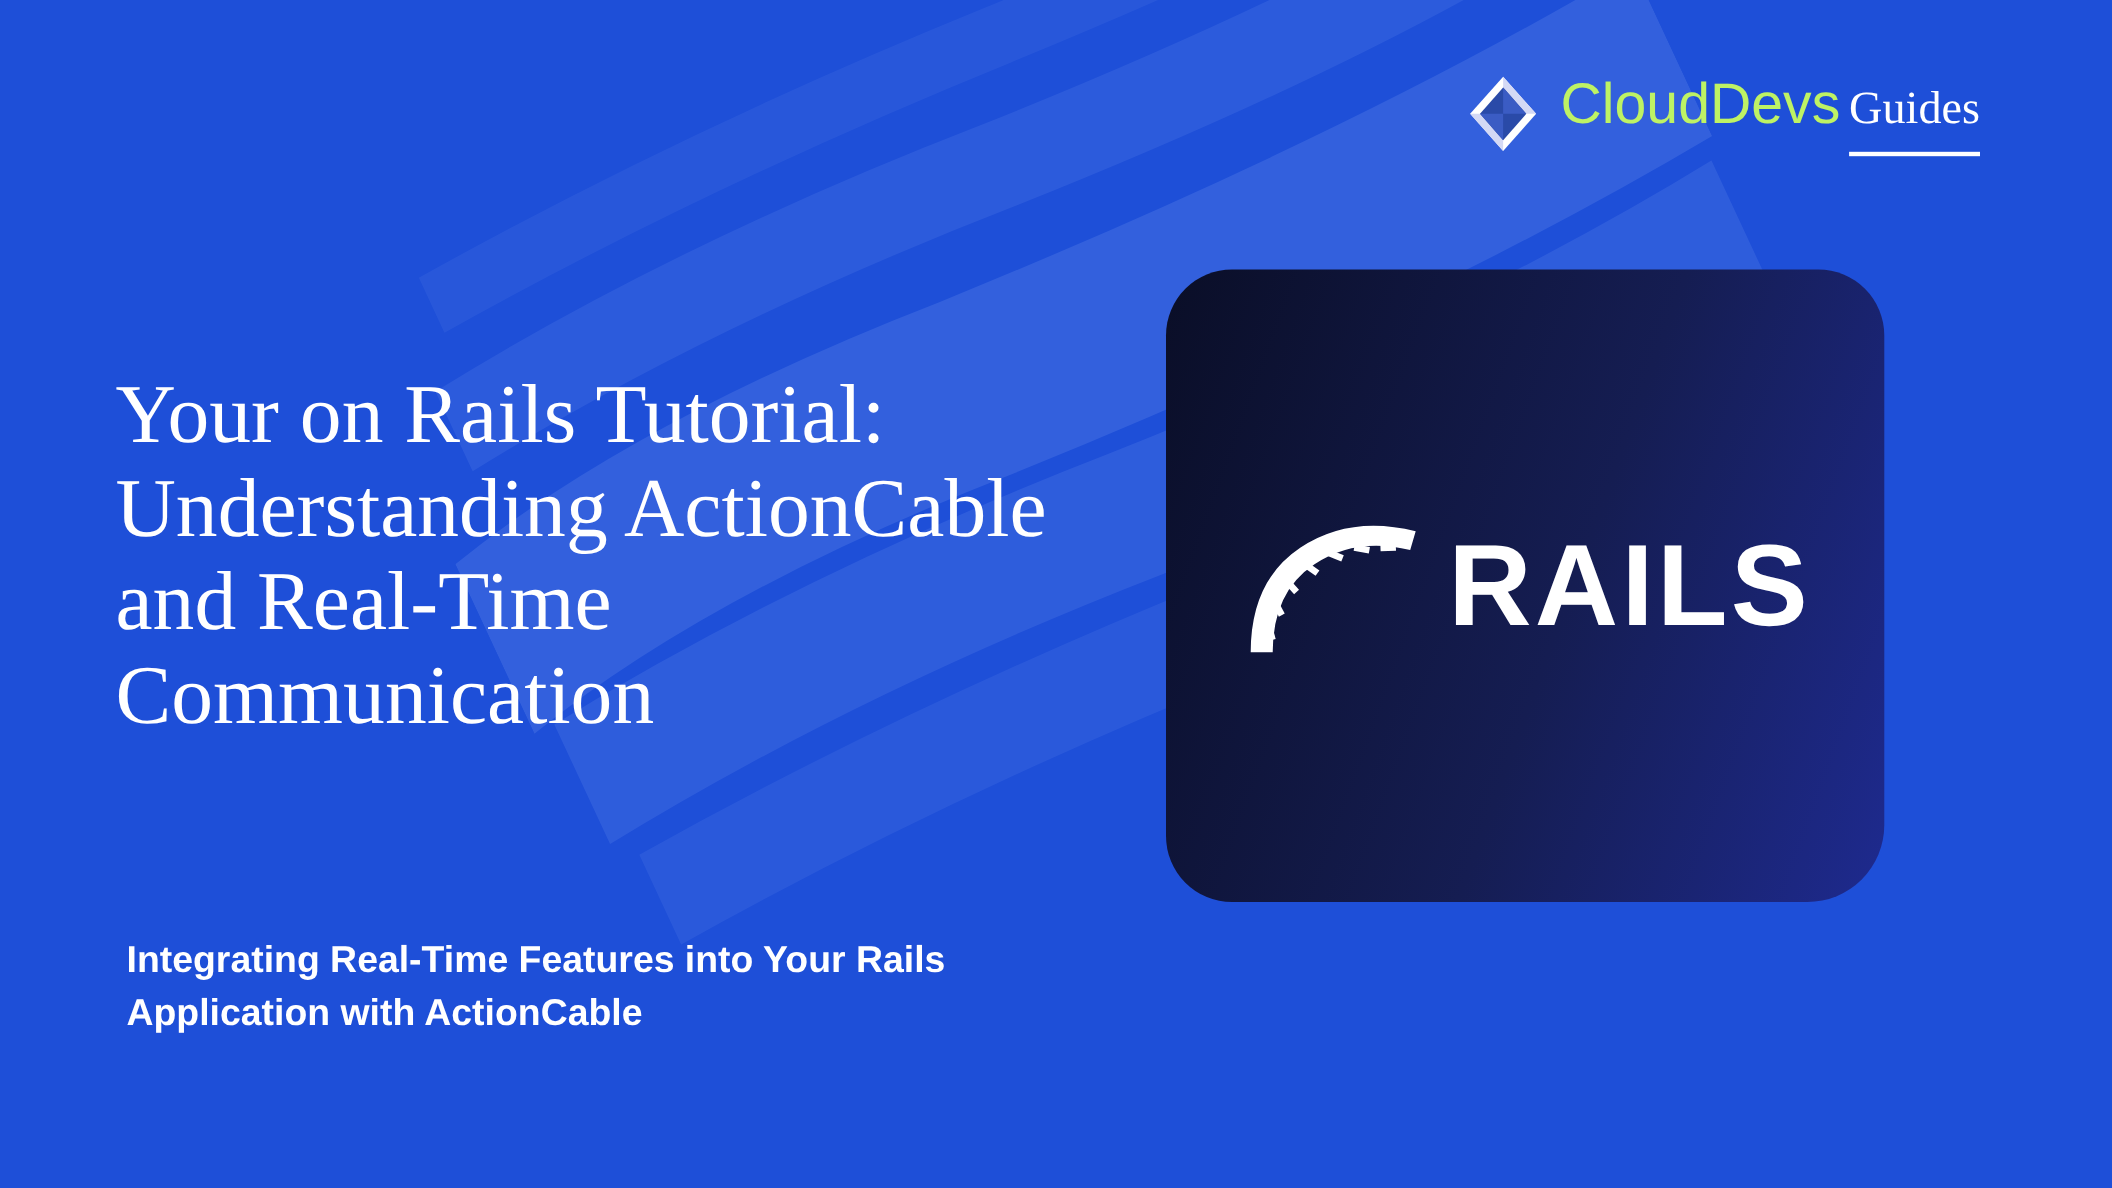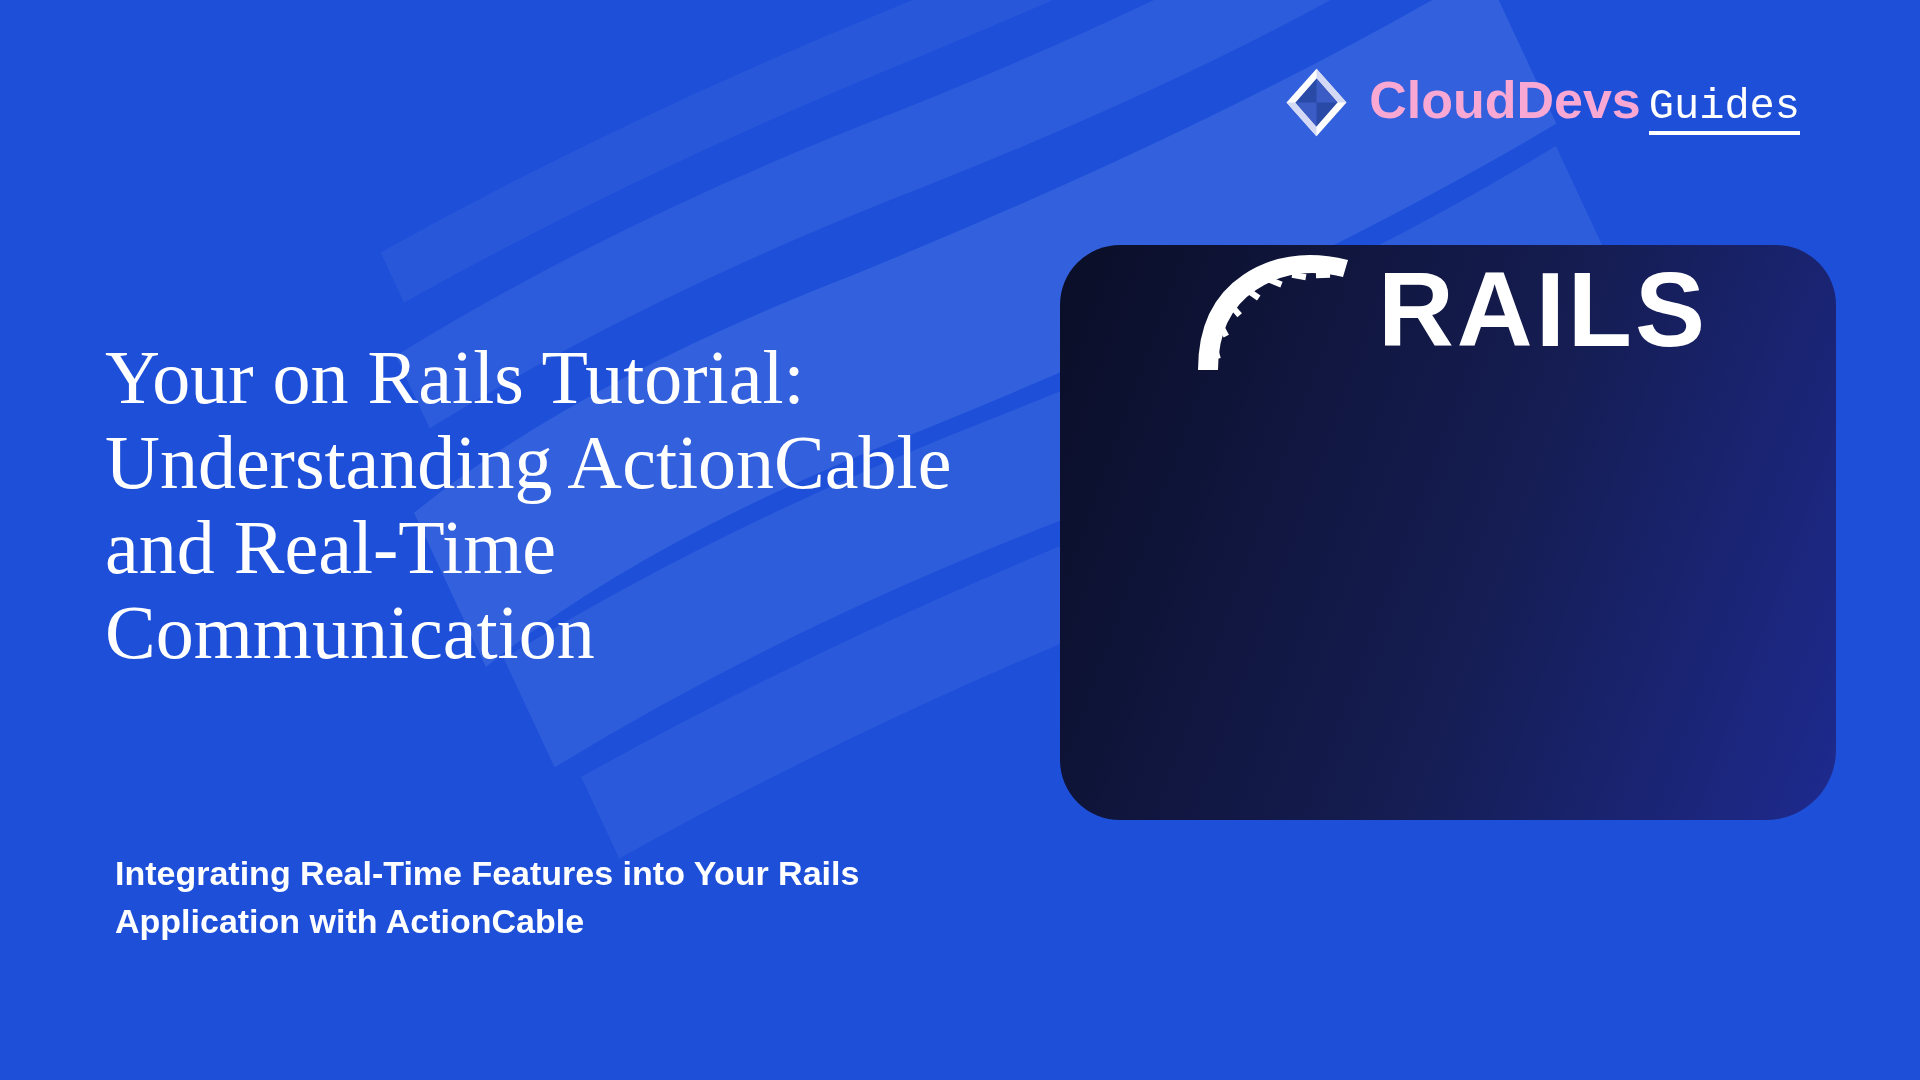--- a/index.html
+++ b/index.html
@@ -65,43 +65,43 @@
   align-items: center;
   gap: 15px;
 }
 .brand-icon { width: 75px; height: 75px; }
 .brand-text {
   display: flex;
   align-items: baseline;
   gap: 8px;
 }
 .brand-main {
-  color: #f9a8d4;
+  color: #bef264;
   font-family: Arial, Helvetica, sans-serif;
-  font-weight: 700;
+  font-weight: 400;
   font-size: 52px;
 }
 .brand-sub {
   color: #fff;
-  font-family: Liberation Mono, monospace;
+  font-family: Liberation Serif, serif;
   font-weight: 400;
   font-size: 42px;
   border-bottom: 4px solid #fff;
-  padding-bottom: 0;
+  padding-bottom: 15px;
 }
 .hero-card {
   position: absolute;
   top: 245px;
   left: 1060px;
-  width: 776px;
+  width: 653px;
   height: 575px;
   background: linear-gradient(110deg, #0a0e27 0%, #151d52 55%, #1e2a8f 100%);
   border-radius: 60px 60px 70px 60px;
   display: flex;
-  align-items: flex-start;
+  align-items: center;
   justify-content: center;
 }
 .rails-logo {
   display: flex;
   align-items: center;
   gap: 25px;
 }
 .rails-arc { width: 165px; height: 130px; }
 .rails-text {
   color: #fff;

